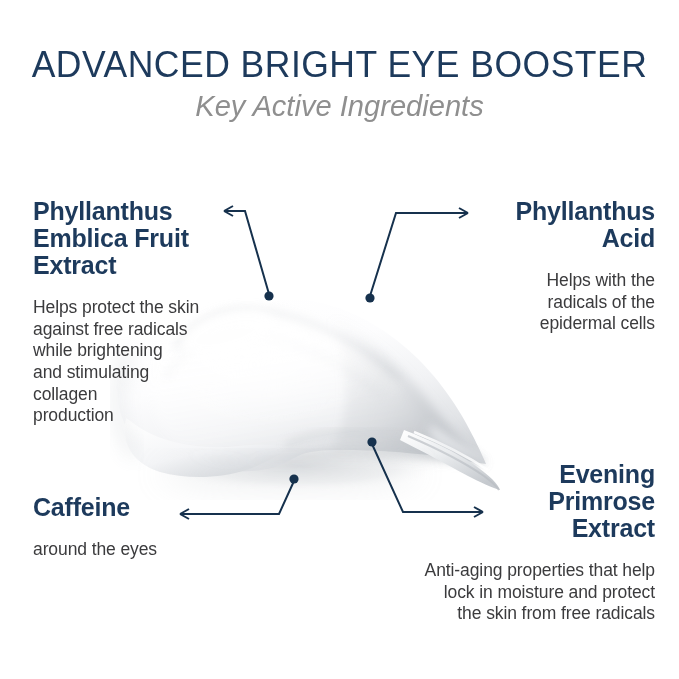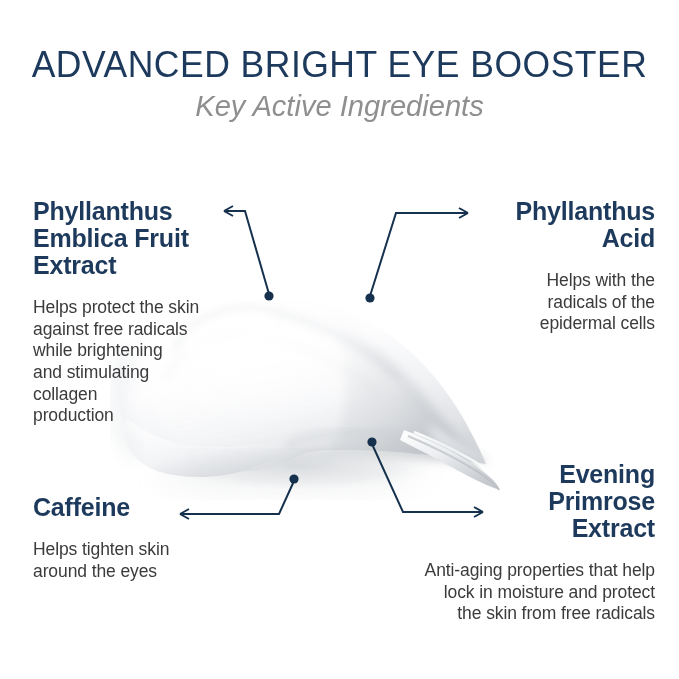--- a/index.html
+++ b/index.html
@@ -273,21 +273,20 @@
       <div>radicals of the</div>
       <div>epidermal cells</div>
     </div>
   </div>
 
   <div class="block al-left" id="blk-caffeine">
     <div class="hd">
       <div>Caffeine</div>
     </div>
     <div class="bd">
-      <div>Helps tighten skin</div>
       <div>around the eyes</div>
     </div>
   </div>
 
   <div class="block al-right" id="blk-primrose">
     <div class="hd">
       <div>Evening</div>
       <div>Primrose</div>
       <div>Extract</div>
     </div>

